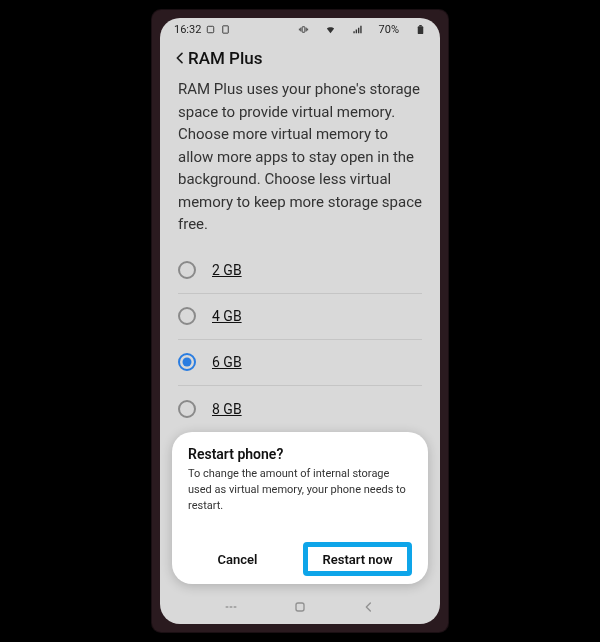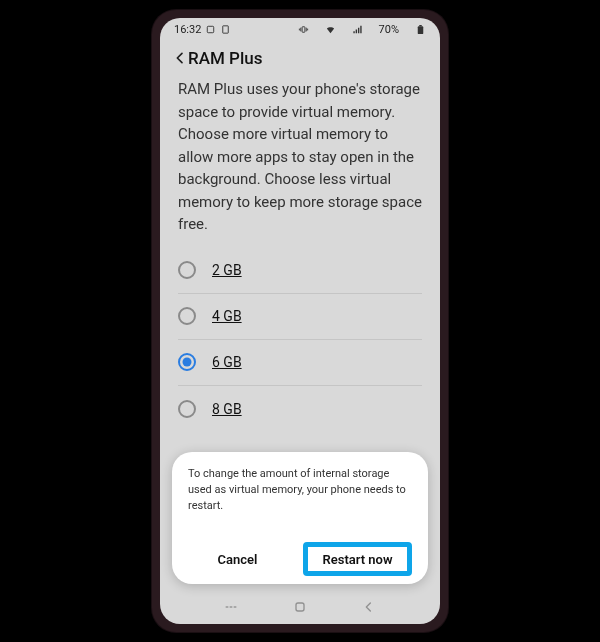--- a/index.html
+++ b/index.html
@@ -10,21 +10,21 @@
       display: flex;
       align-items: center;
       justify-content: center;
       font-family: -apple-system, BlinkMacSystemFont, "Segoe UI", Roboto, sans-serif;
       overflow: hidden;
     }
     .phone-frame {
       width: 296px;
       height: 622px;
       background: #2a1a1f;
-      border-radius: 24px;
+      border-radius: 9px;
       padding: 8px;
       position: relative;
       box-shadow: 0 0 0 1px #1a0f13;
     }
     .phone-screen {
       width: 100%;
       height: 100%;
       background: #d9d9d9;
       border-radius: 20px;
       overflow: hidden;
@@ -226,20 +226,21 @@
         <span class="radio selected"></span>
         <span class="option-label">6 GB</span>
       </div>
       <div class="option-row" style="border-bottom:none;">
         <span class="radio"></span>
         <span class="option-label">8 GB</span>
       </div>
     </div>
 
     <div class="dialog">
+      <div class="dialog-title">Restart phone?</div>
       <div class="dialog-body">To change the amount of internal storage used as virtual memory, your phone needs to restart.</div>
       <div class="dialog-buttons">
         <div class="dialog-btn">Cancel</div>
         <div class="dialog-btn primary">Restart now</div>
       </div>
     </div>
 
     <div class="nav-bar">
       <span class="nav-icon">
         <svg viewBox="0 0 24 24" fill="none" stroke-width="2">

